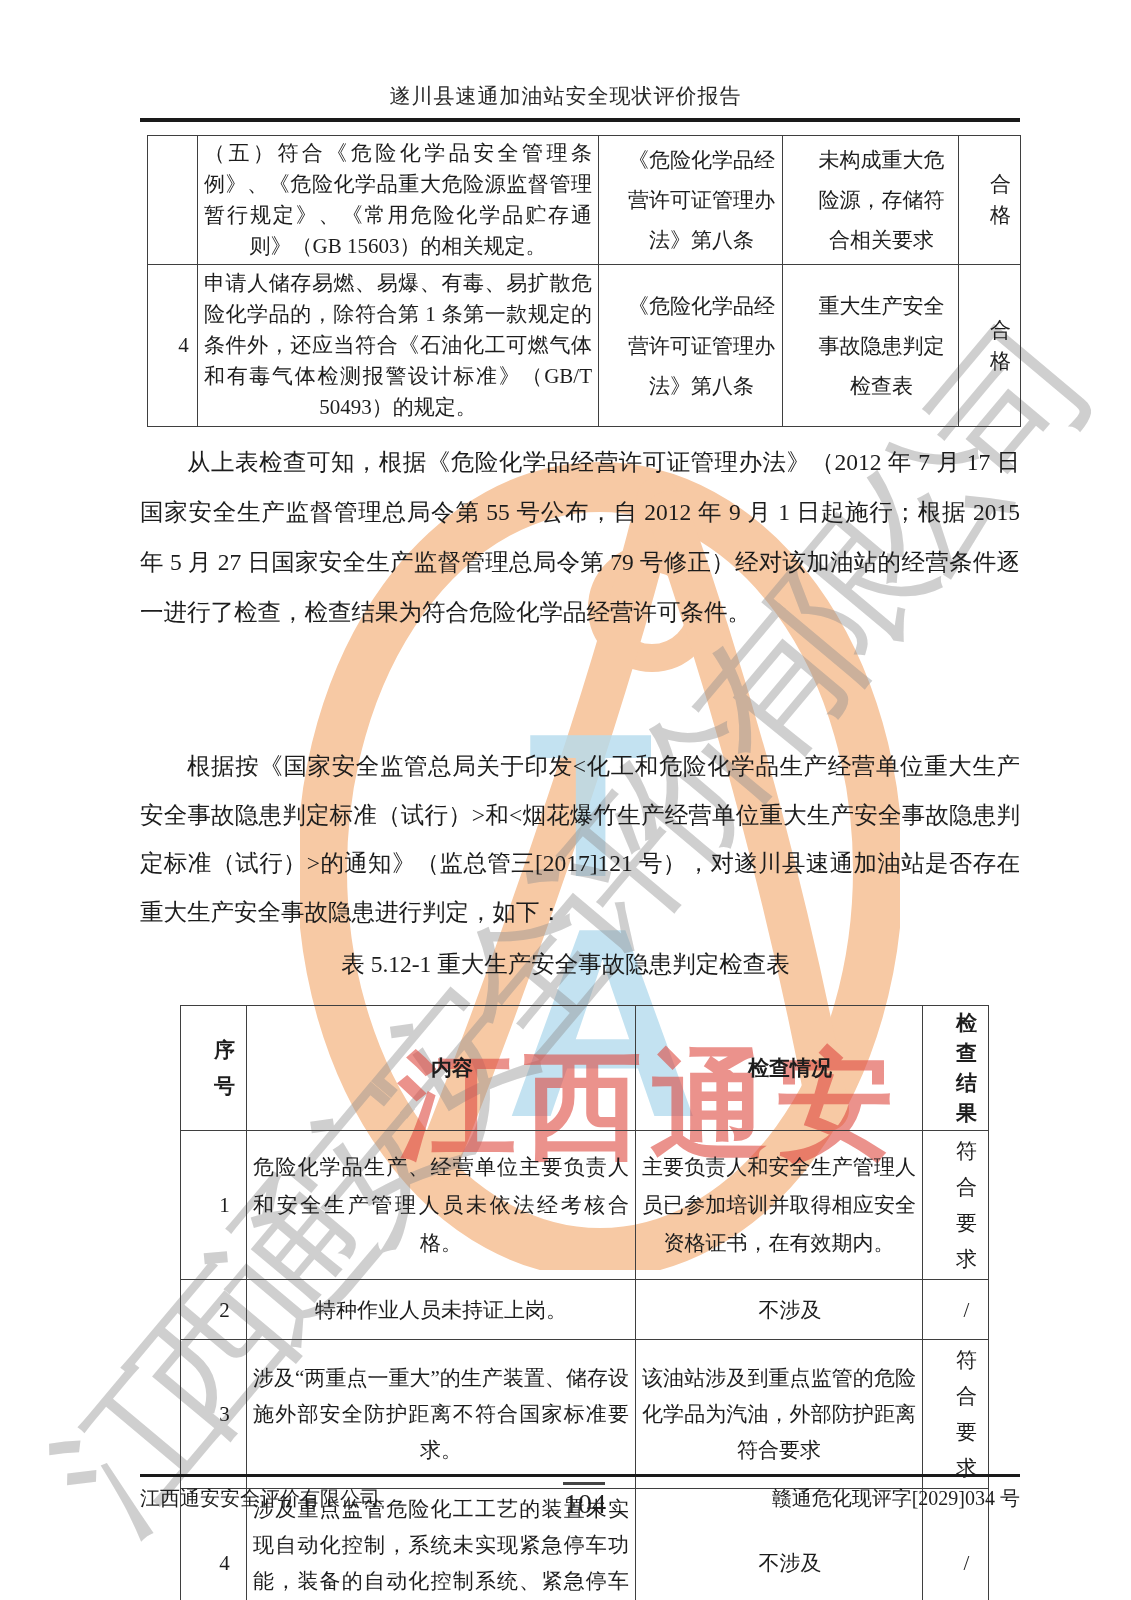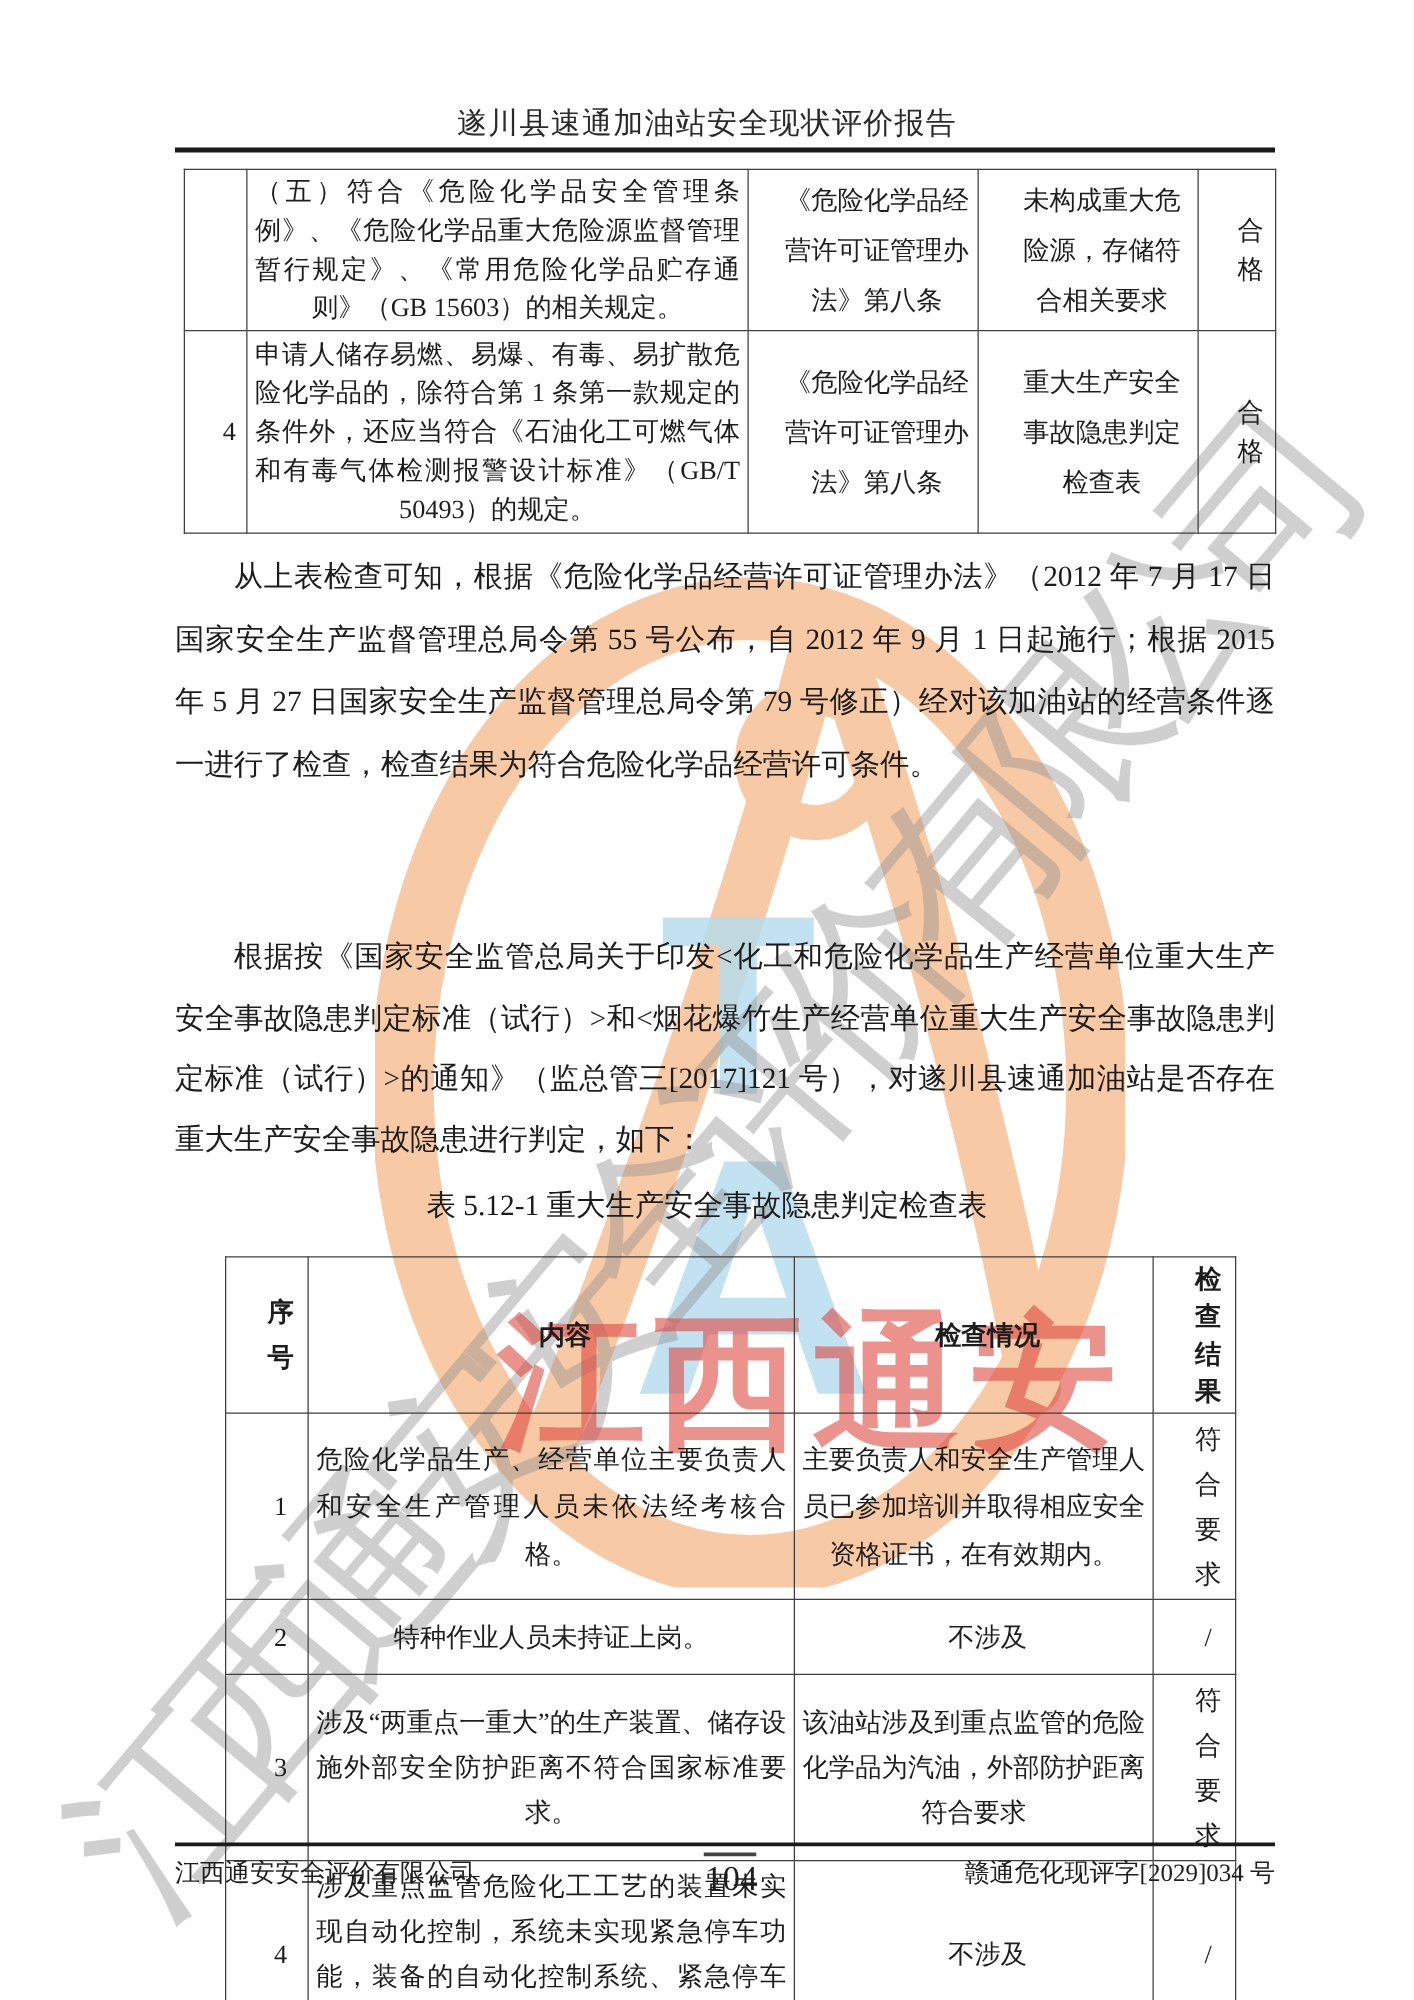--- a/index.html
+++ b/index.html
@@ -25,21 +25,21 @@
   #wm-red{
     left:372px;top:1048px;z-index:3;pointer-events:none;
     font-family:Liberation Serif, serif;font-weight:bold;
     font-size:118px;letter-spacing:8px;line-height:1;
     color:#df4a41;opacity:.6;white-space:nowrap;margin-left:26px;
   }
   
   .content{z-index:10;}
   #doc-header-title{
     left:0;top:82px;width:1131px;text-align:center;
-    font-size:24px;letter-spacing:1px;color:#2a2a2a;
+    font-size:21px;letter-spacing:1px;color:#2a2a2a;
   }
   #header-rule{left:140px;top:118px;width:880px;height:4px;background:#1a1a1a;}
   table{border-collapse:collapse;table-layout:fixed;background:transparent;}
   td{border:1.5px solid #3f3f3f;padding:2px 6px;vertical-align:middle;
      font-size:21px;color:#1d1d1d;overflow:hidden;}
   .cell-center{text-align:center;padding-left:28px;}
   .cell-body{text-align:justify;text-align-last:center;}
   #top-table{left:147px;top:135px;width:873px;height:290px;border-radius:23px;}
   #top-table td{line-height:31px;}
   #top-table td.loose{line-height:40px;}

